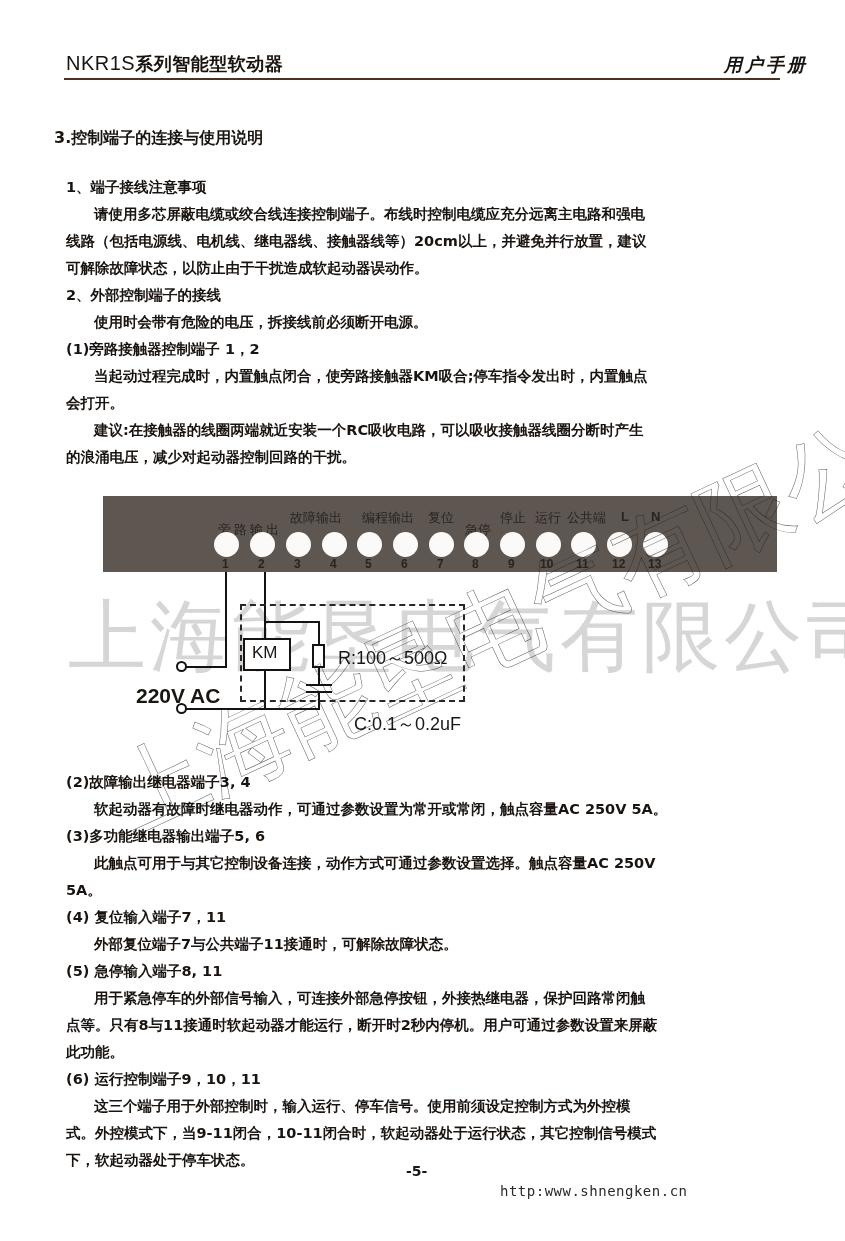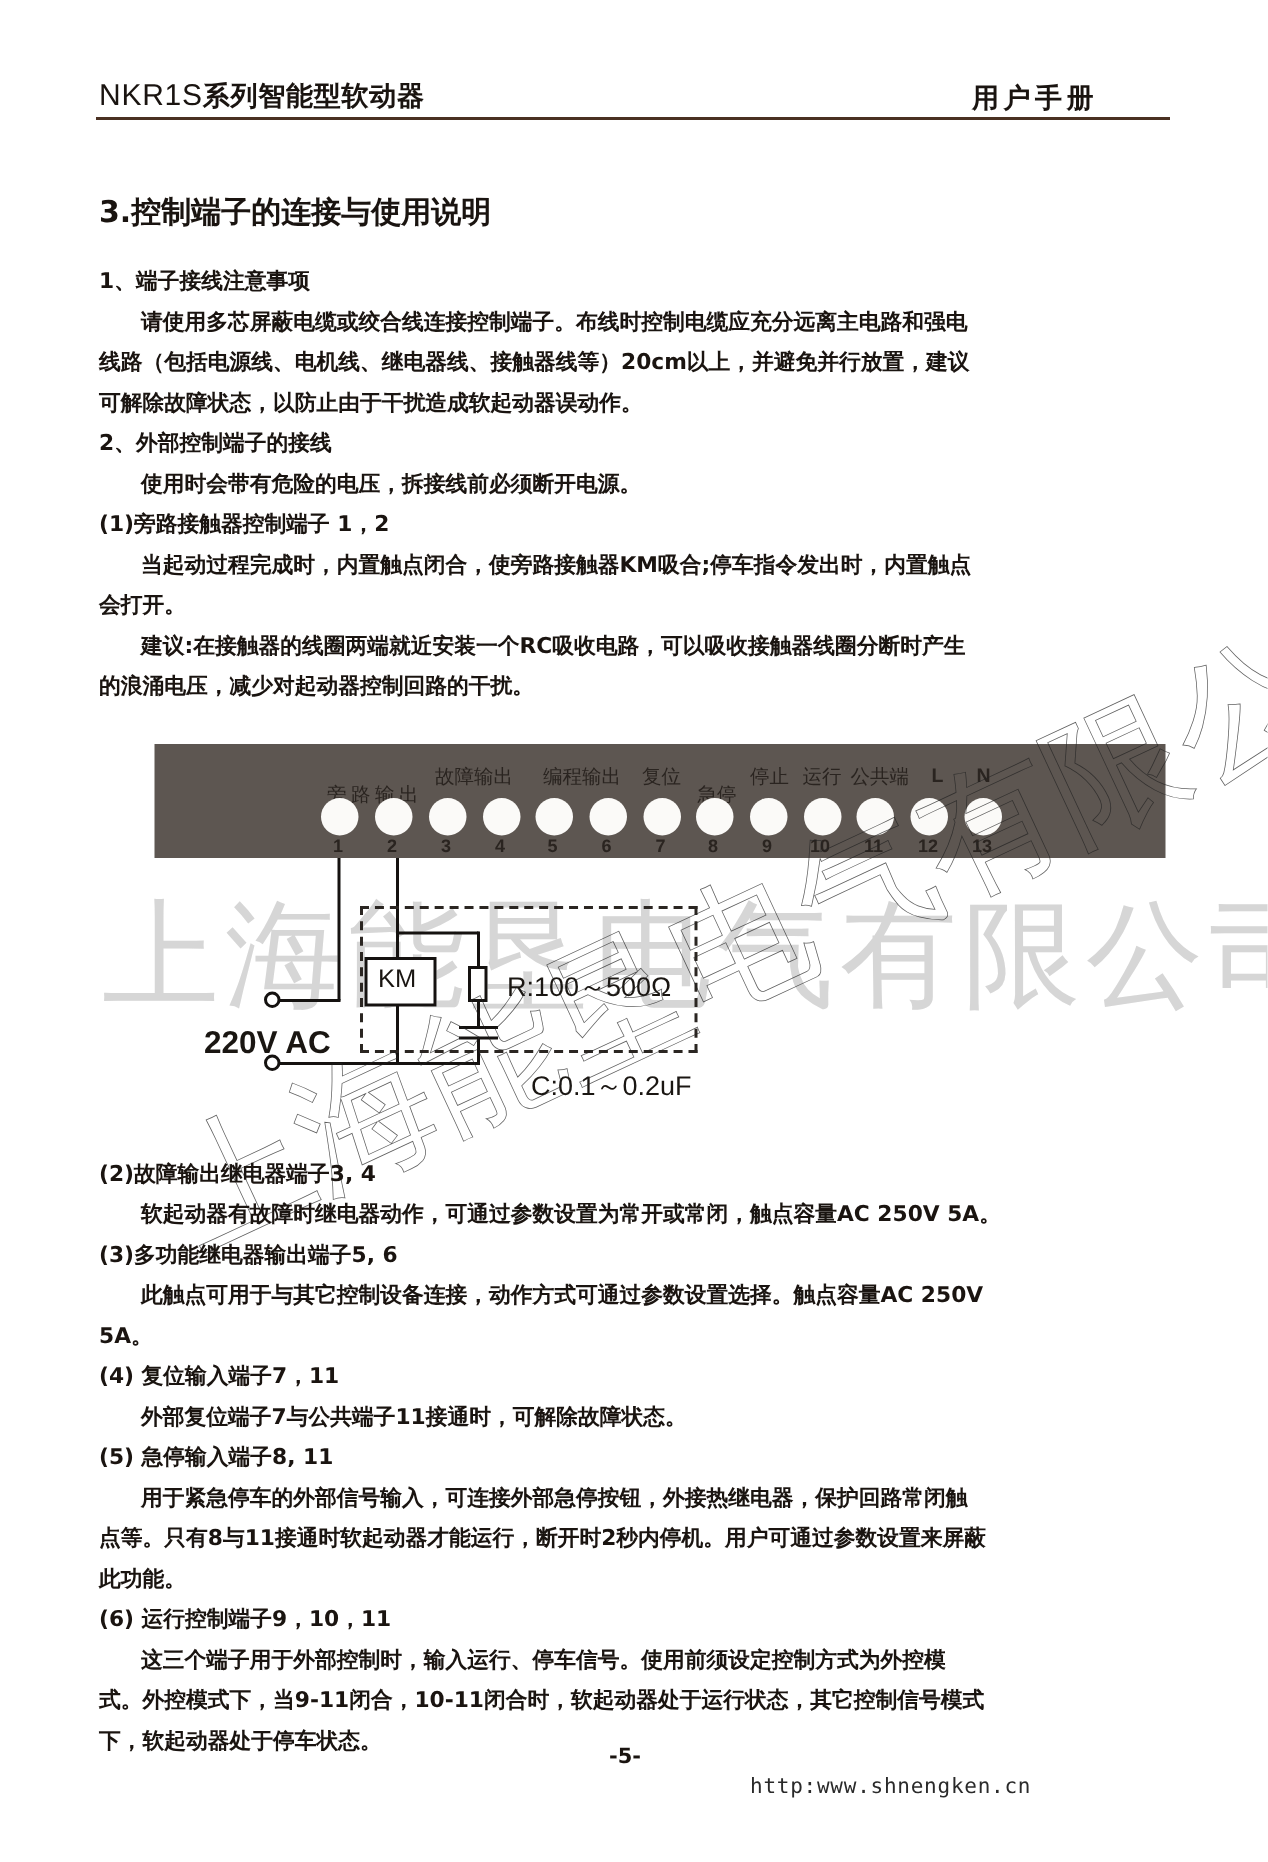--- a/index.html
+++ b/index.html
@@ -1,23 +1,23 @@
 <!DOCTYPE html>
 <html><head>
 <meta charset="utf-8">
 <style>
   html, body { margin:0; padding:0; background:#ffffff; }
   body { width:845px; height:1241px; position:relative; overflow:hidden;
          font-family:"DejaVu Sans", "Liberation Sans", sans-serif; color:#1a1410; }
   .abs { position:absolute; }
   .hdr-left { left:66px; top:52px; font-size:18px; font-weight:bold; letter-spacing:0.5px; white-space:nowrap; }
   .hdr-left .latin { font-family:"Liberation Sans", sans-serif; font-weight:normal; font-size:20px; }
-  .hdr-right { left:648px; top:53px; font-size:18px; font-weight:bold; letter-spacing:3px; }
+  .hdr-right { left:724px; top:53px; font-size:18px; font-weight:bold; letter-spacing:3px;font-style:italic; }
   .hdr-line { left:64px; top:78px; width:716px; height:2px; background:#4a3122; }
-  .sec-title { left:66px; top:128px; font-size:20px; font-weight:bold; white-space:nowrap; }
+  .sec-title { left:54px; top:128px; font-size:16px; font-weight:bold; white-space:nowrap; }
   .line { position:absolute; white-space:nowrap; font-size:14.5px; font-weight:bold; }
   .ind { padding-left:28px; }
   
   .bar { left:103px; top:496px; width:674px; height:76px; background:#5d5651; }
   .tlabel { position:absolute; top:509px; font-size:13px; color:#2a2420; font-family:"DejaVu Serif", serif; white-space:nowrap; }
   .tnum { position:absolute; top:557px; font-size:12px; color:#2a2420; font-family:"Liberation Sans", sans-serif; font-weight:bold; }
   .hole { position:absolute; top:532px; width:25px; height:25px; border-radius:50%; background:#fbfaf8; }
   .wire { position:absolute; background:#151210; }
   .dash { position:absolute; border:2px dashed #2b2622; box-sizing:border-box; }
   .diag-text { position:absolute; font-family:"Liberation Sans", sans-serif; font-size:18px; color:#1a1612; white-space:nowrap; }

